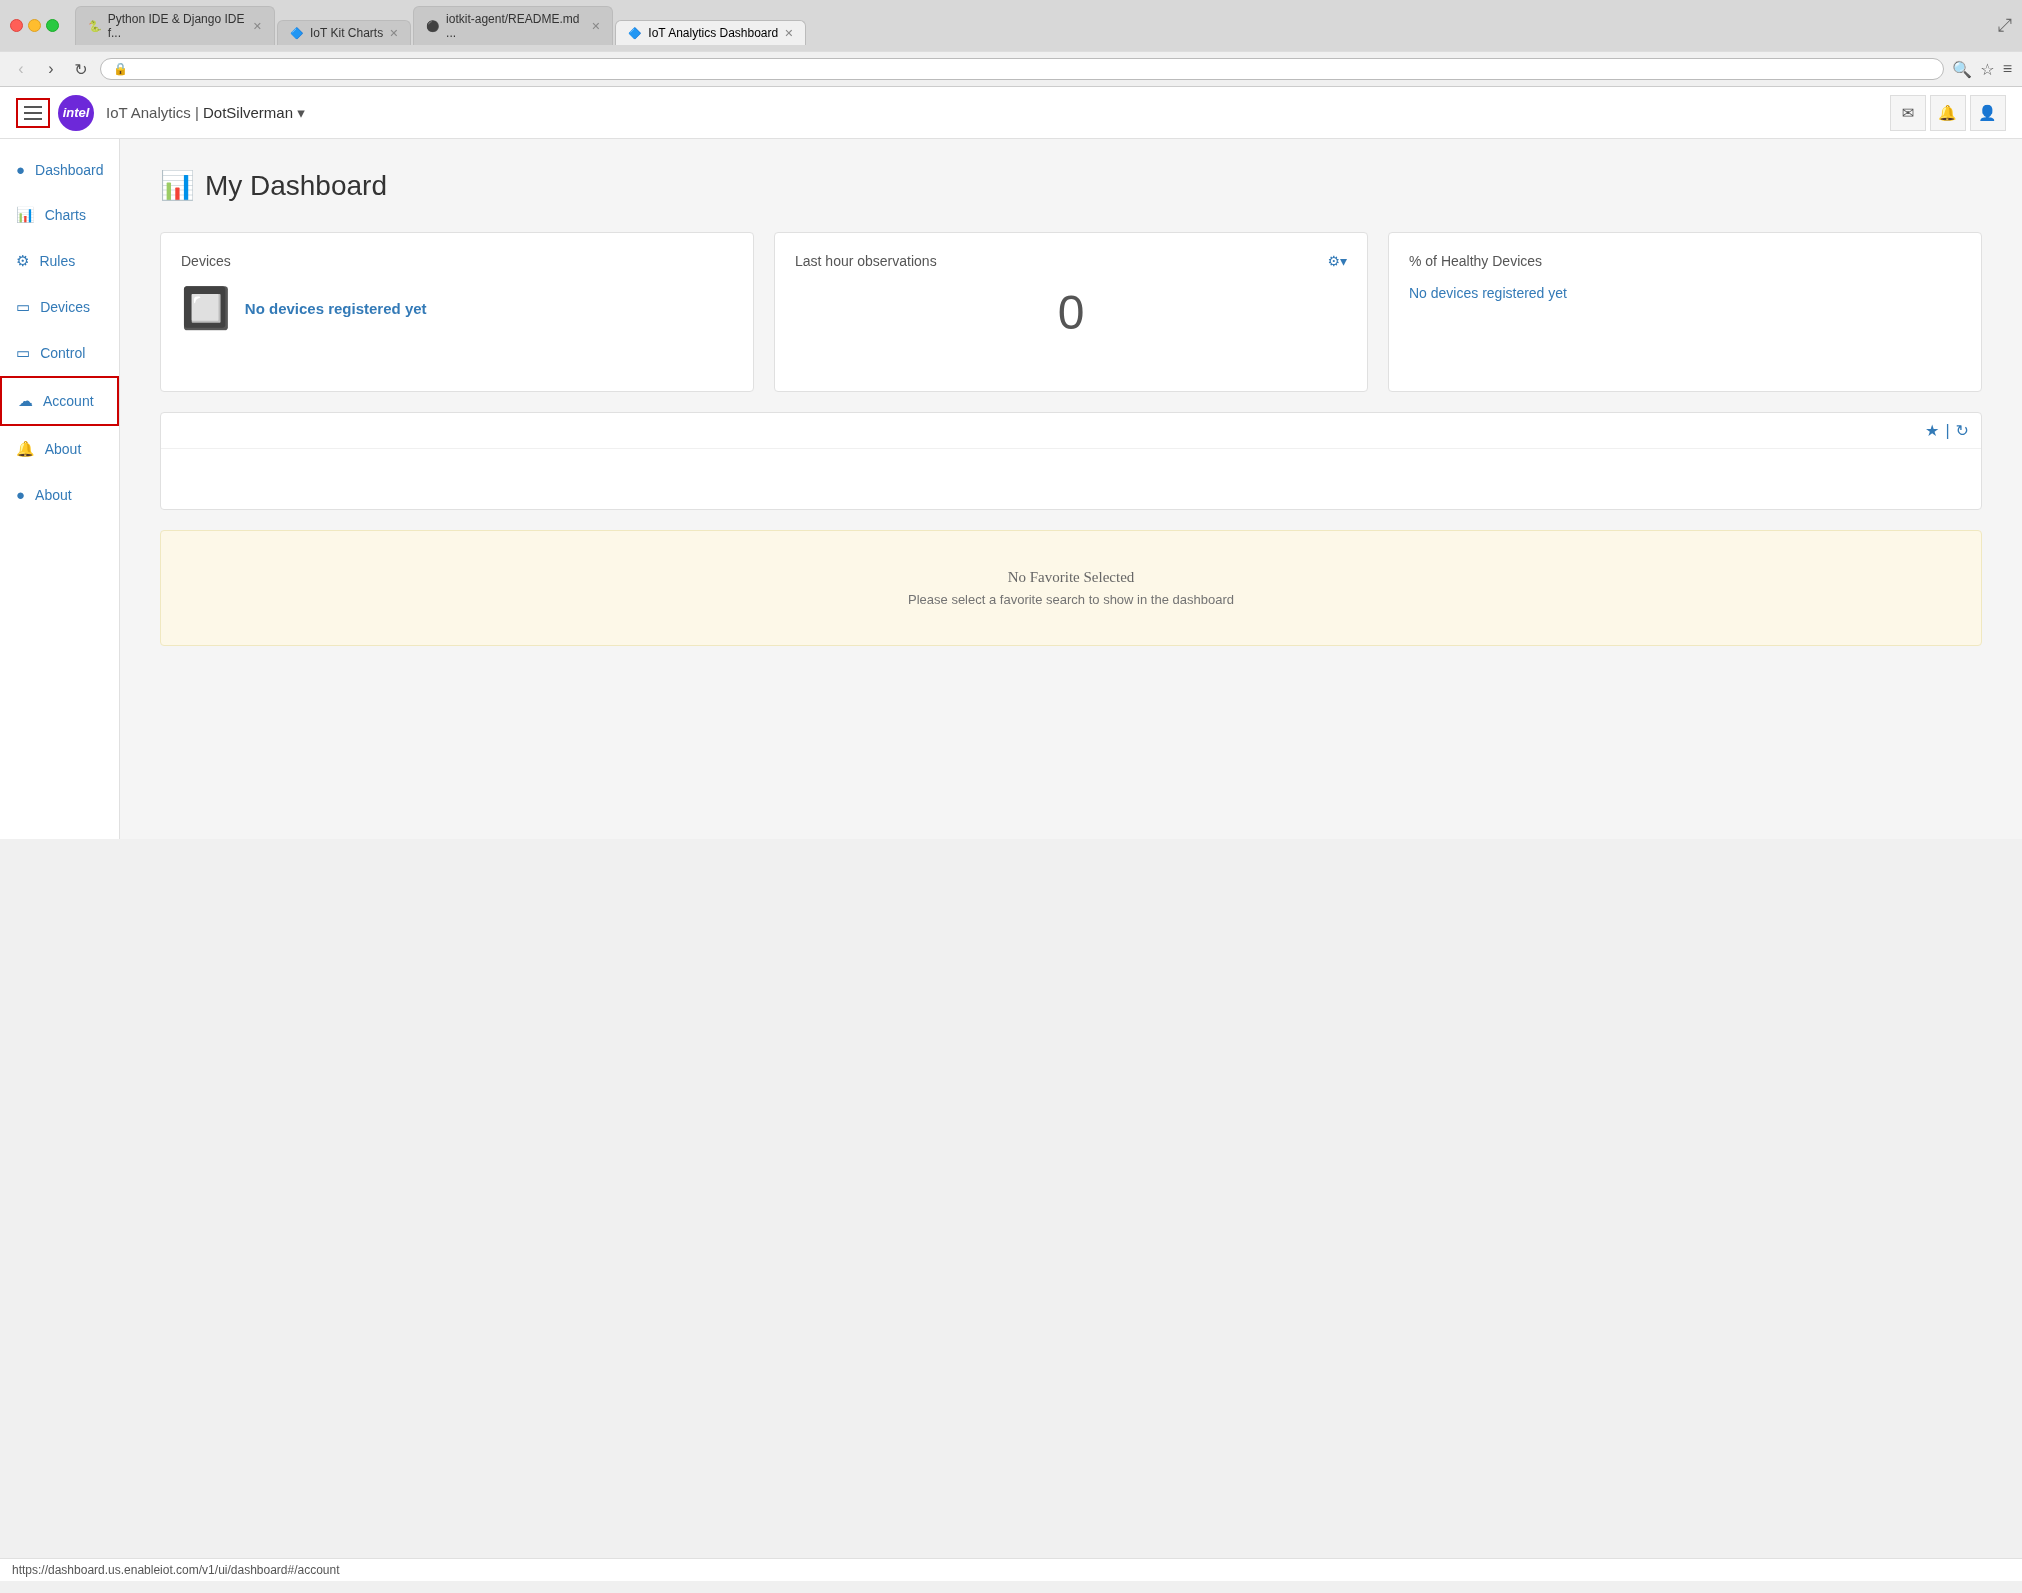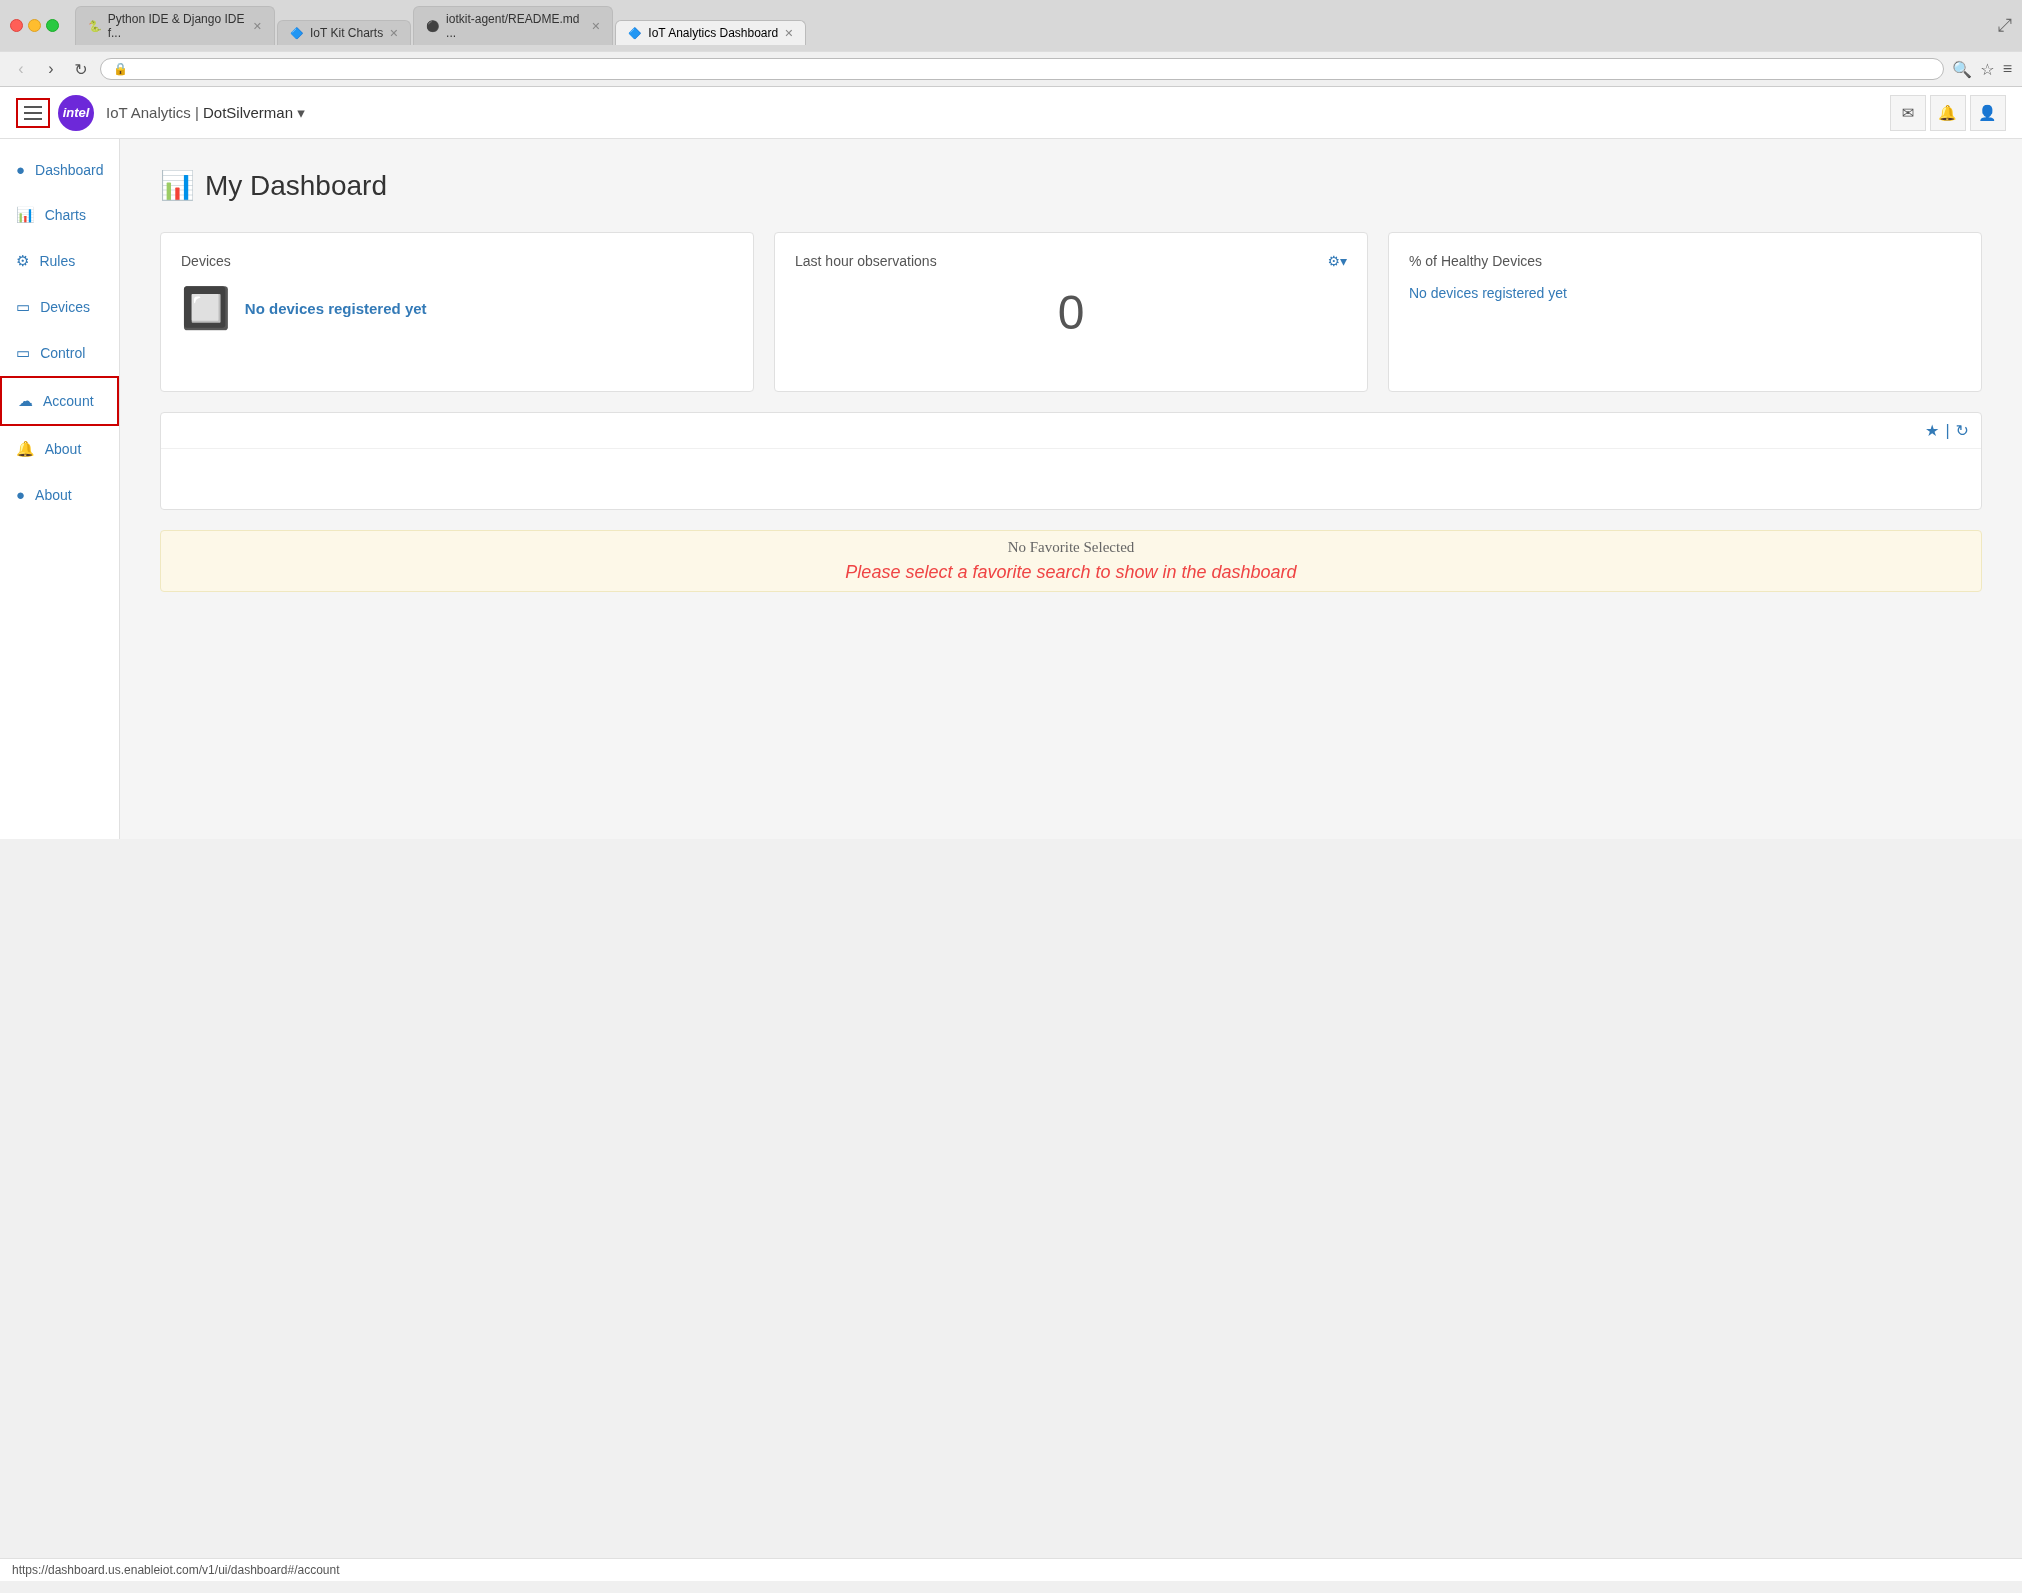--- a/index.html
+++ b/index.html
@@ -66,23 +66,23 @@
 
     .observations-value { font-size: 48px; color: #555; text-align: center; margin-top: 10px; }
 
     .healthy-link { color: #337ab7; font-size: 14px; cursor: pointer; }
 
     .chart-panel { background: #fff; border: 1px solid #e0e0e0; border-radius: 4px; margin-bottom: 20px; min-height: 90px; }
     .chart-panel-header { display: flex; align-items: center; justify-content: flex-end; padding: 8px 12px; border-bottom: 1px solid #f0f0f0; gap: 8px; }
     .chart-panel-actions { display: flex; align-items: center; gap: 6px; color: #337ab7; font-size: 16px; }
     .chart-panel-body { padding: 20px; min-height: 60px; }
 
-    .no-favorite-box { background: #fdf8e8; border: 1px solid #f0e8c0; border-radius: 4px; padding: 8px; text-align: center; }
+    .no-favorite-box { background: #fdf8e8; border: 1px solid #f0e8c0; border-radius: 4px; padding: 38px; text-align: center; }
     .no-favorite-title { font-size: 15px; color: #666; font-family: Georgia, serif; margin-bottom: 6px; }
-    .no-favorite-sub { font-size: 18px; color: #ef4444; font-style: italic; }
+    .no-favorite-sub { font-size: 13px; color: #737373; }
 
     .status-bar { background: #fff; border-top: 1px solid #e0e0e0; padding: 4px 12px; font-size: 12px; color: #555; position: fixed; bottom: 12px; left: 0; right: 0; }
   </style>
 </head>
 <body>
 
 <div class="browser-chrome">
   <div class="browser-title-bar">
     <div class="browser-dots">
       <div class="dot dot-red"></div>

